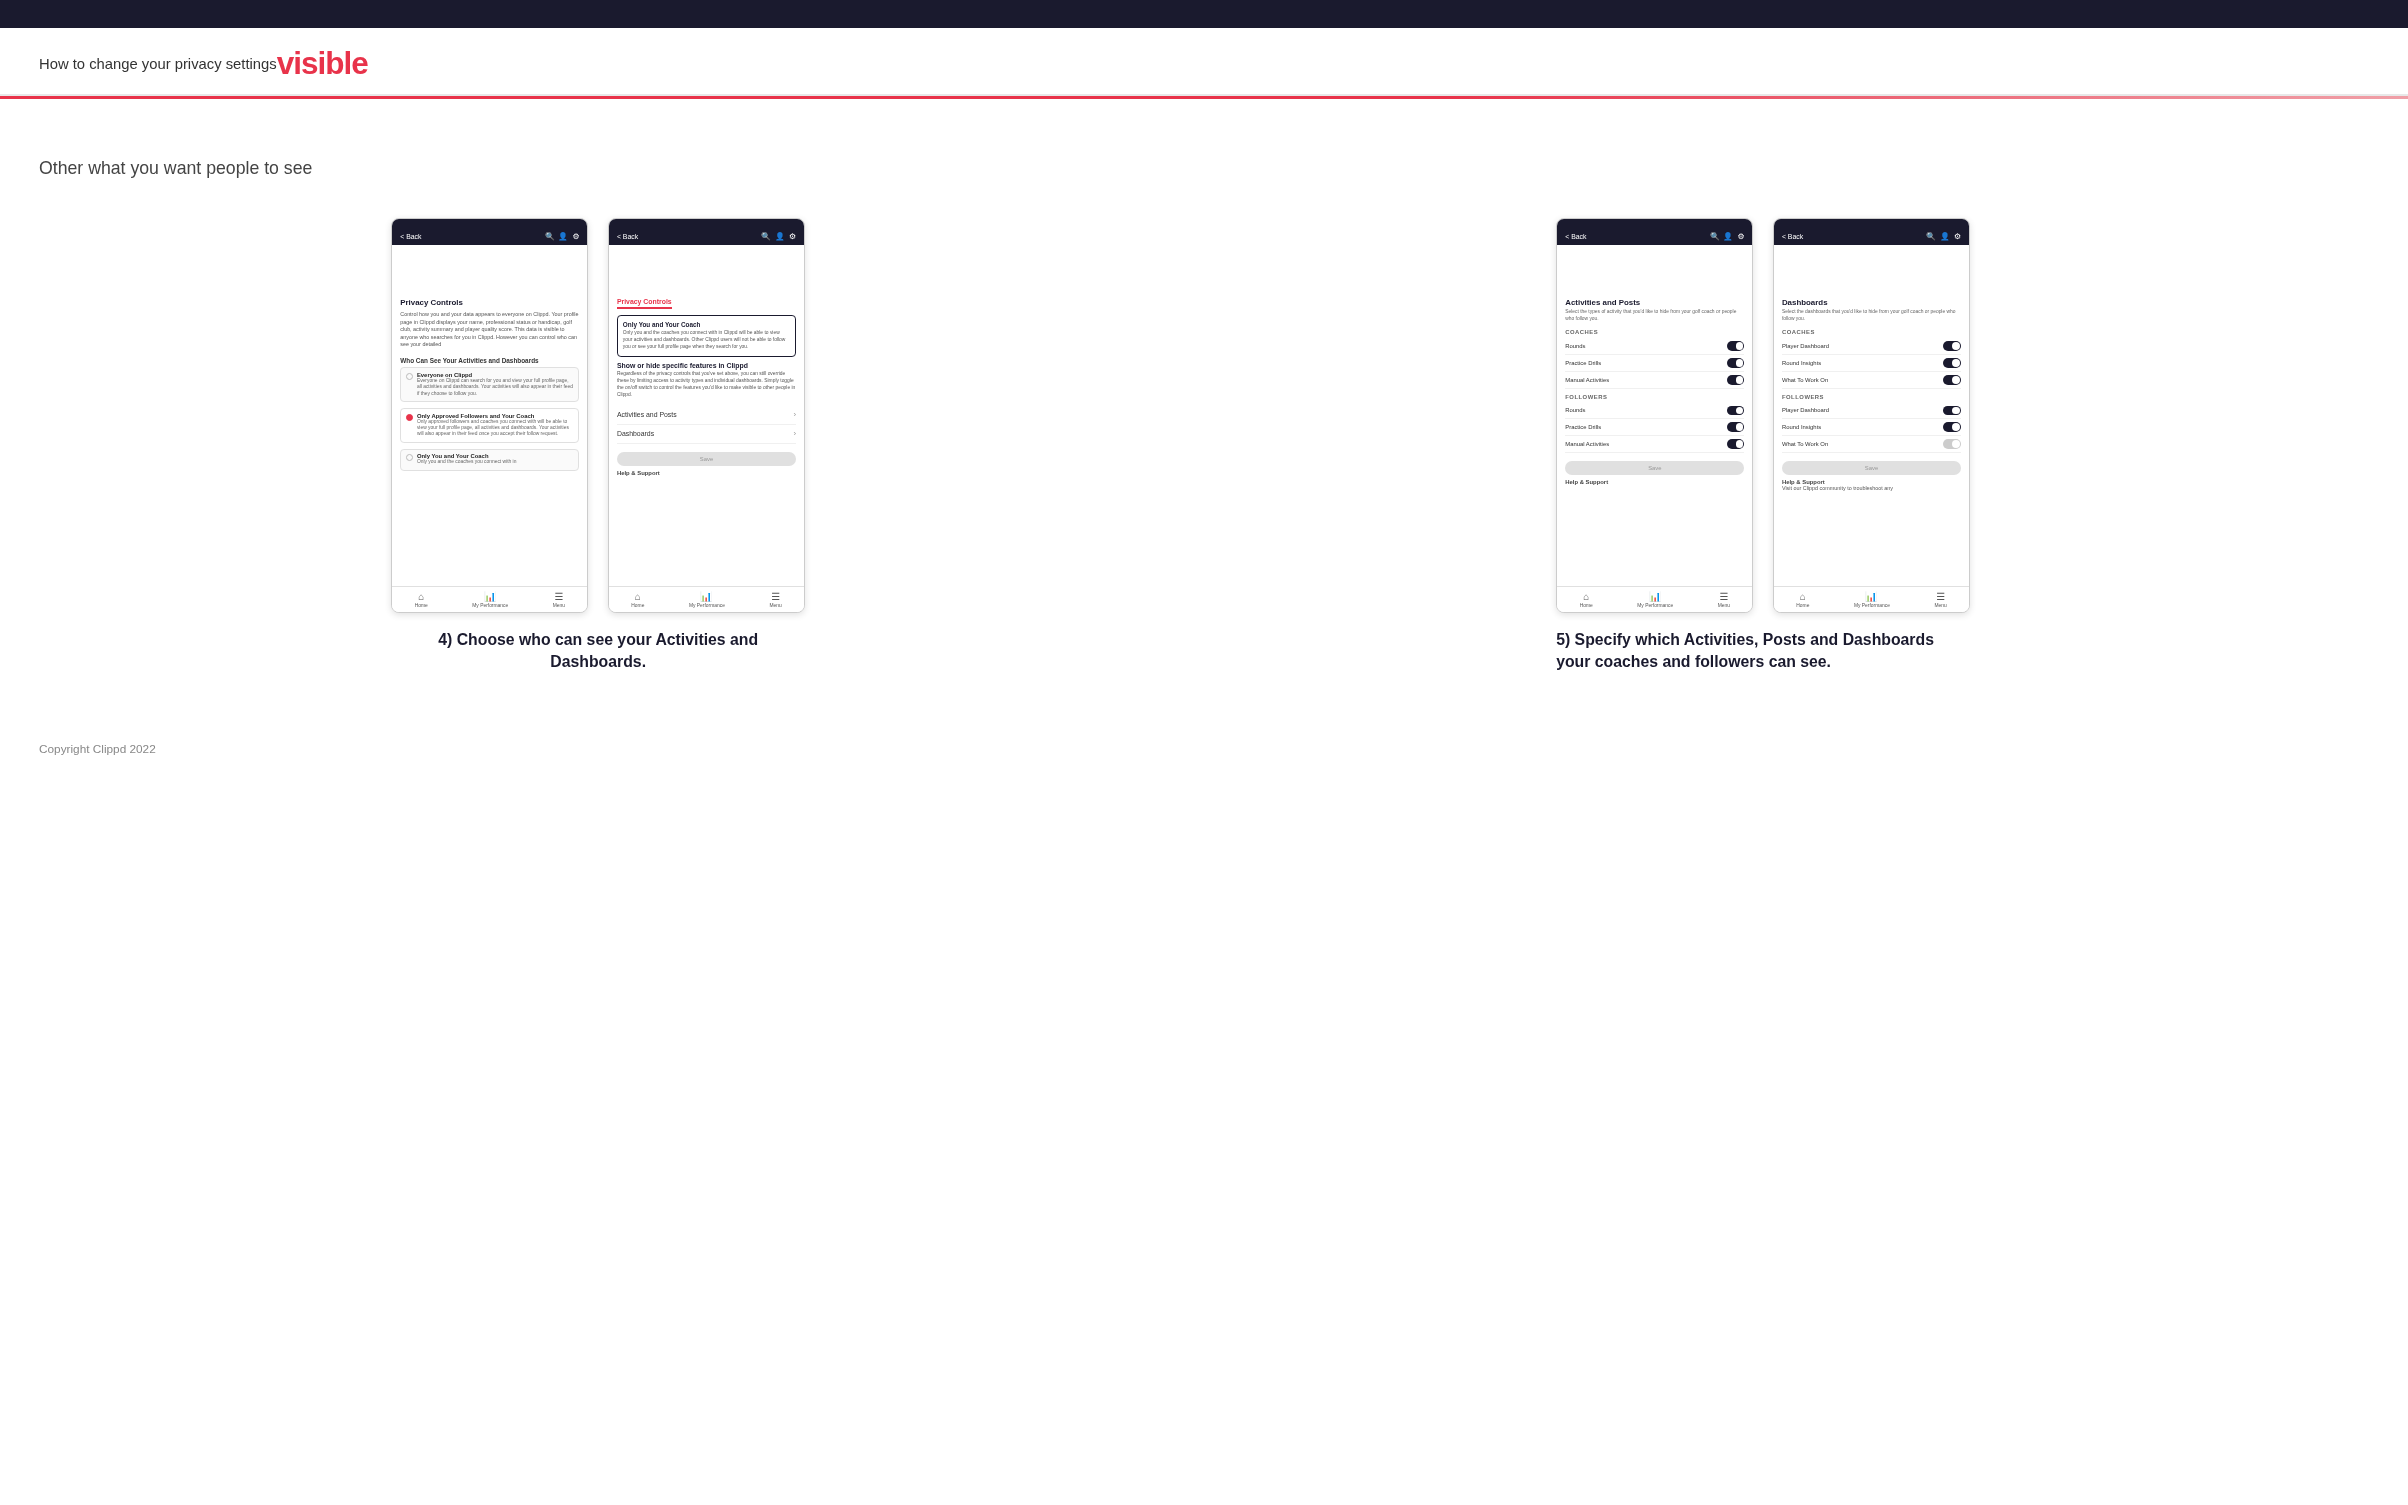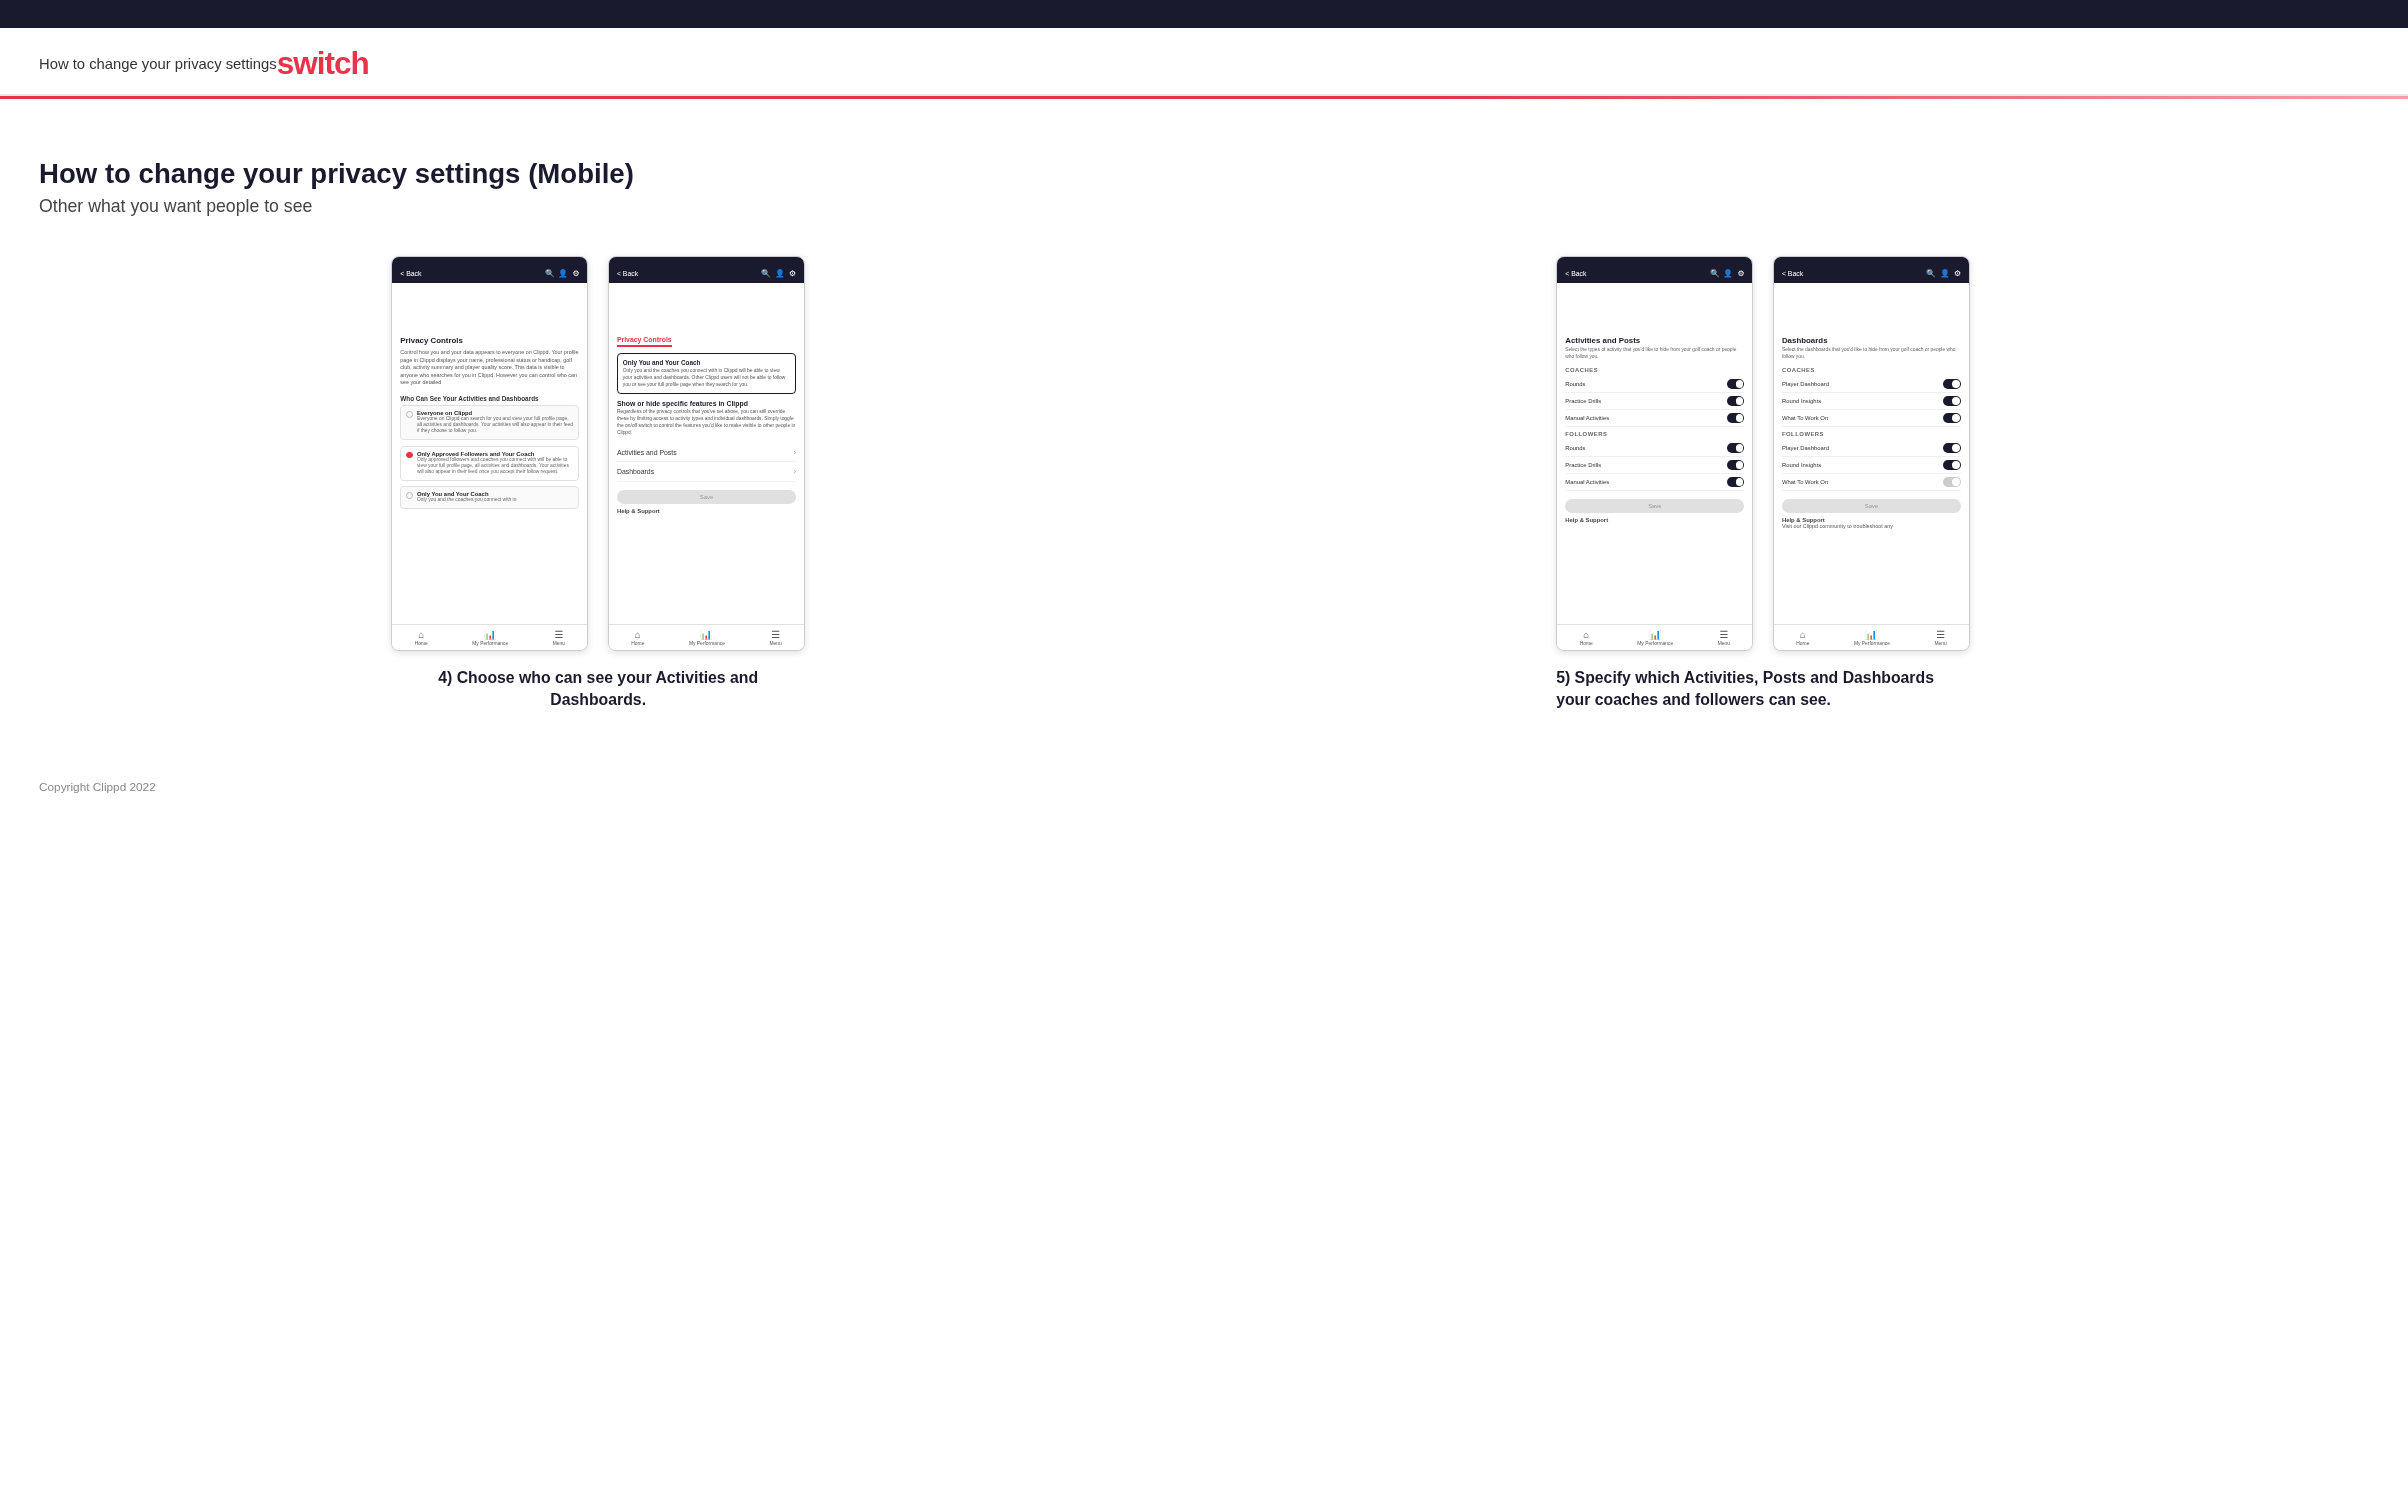--- a/index.html
+++ b/index.html
@@ -343,26 +343,25 @@
       padding: 29.6px 39px;
     }
   </style>
 </head>
 <body>
 
 <div class="top-bar"></div>
 
 <div class="header">
   <span class="header-title">How to change your privacy settings</span>
-  <span class="logo">switch</span>
+  <span class="logo">visible</span>
 </div>
 <div class="header-divider"></div>
 
 <div class="main-content">
-  <h1 class="page-heading">How to change your privacy settings (Mobile)</h1>
   <p class="page-subheading">Other what you want people to see</p>
 
   <div class="screenshots-section">
 
     <div class="left-section">
       <div class="mock-pair">
 
         <div class="mobile-mockup">
           <div class="mock-topbar"></div>
           <div class="mock-header">

